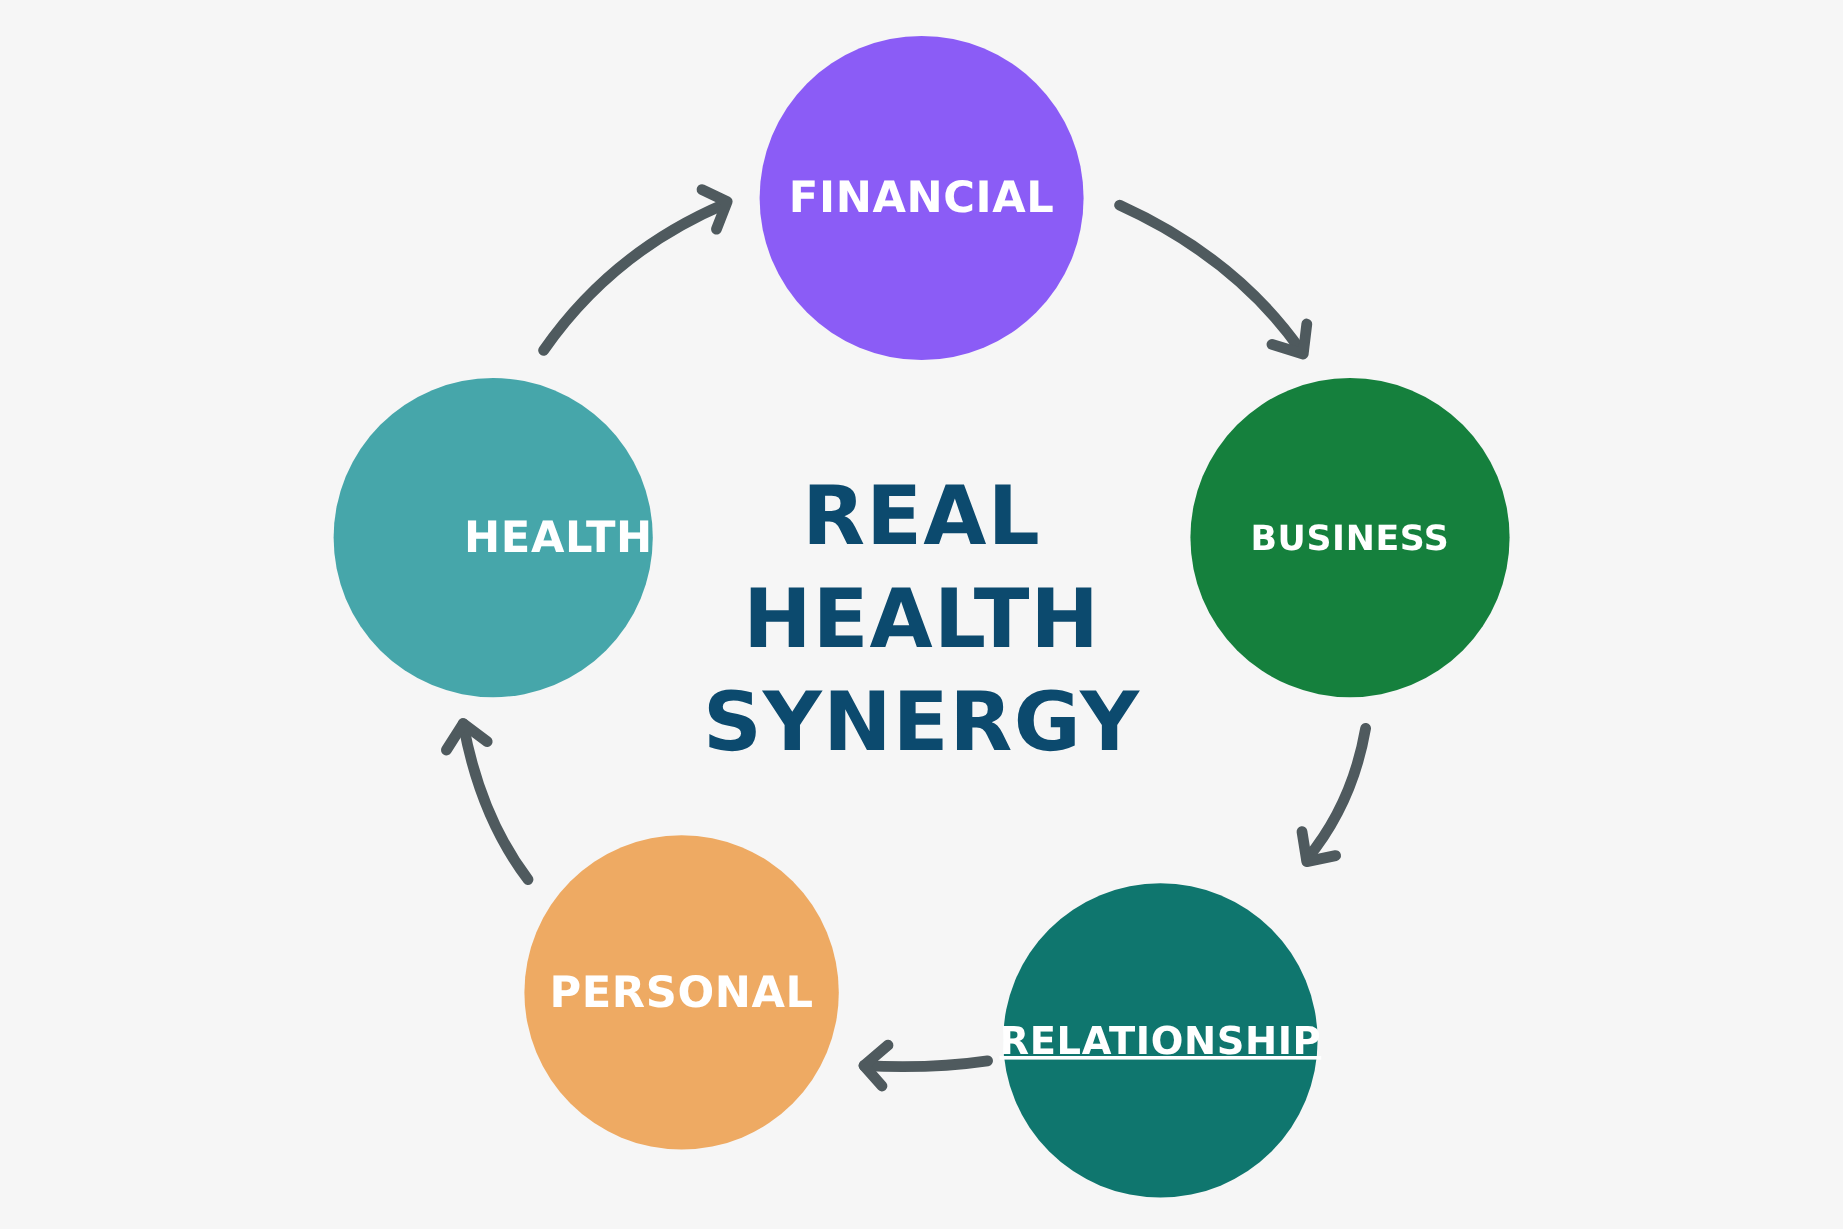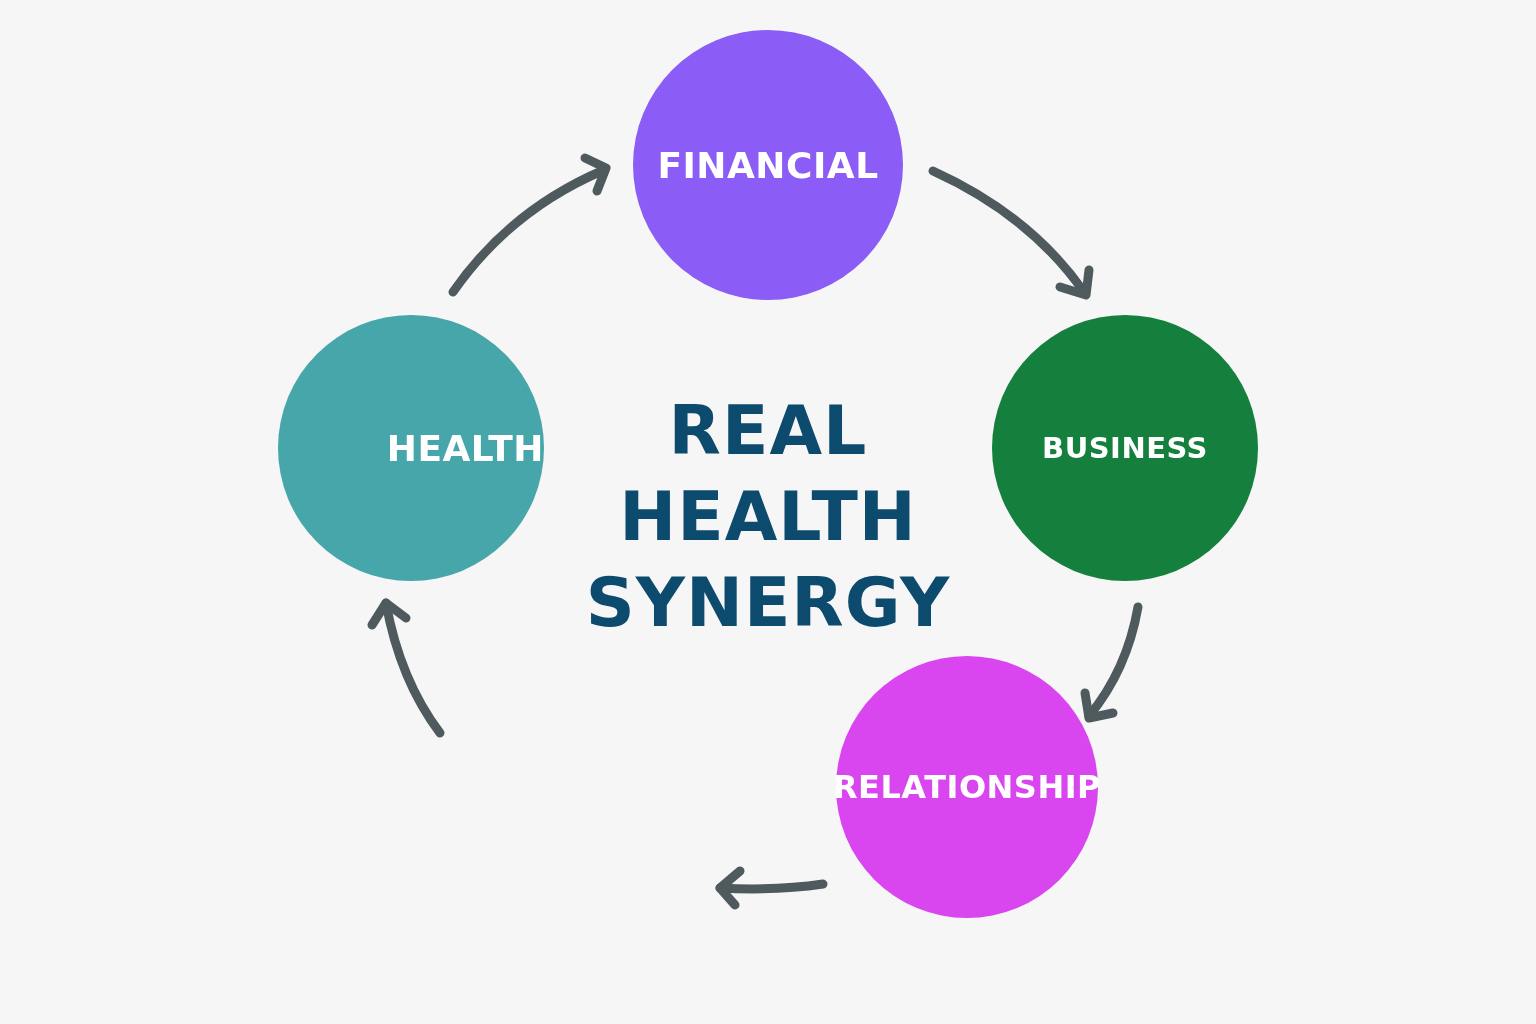--- a/index.html
+++ b/index.html
@@ -73,20 +73,23 @@
     <span>HEALTH</span>
     <span>SYNERGY</span>
   </div>
 
   <div class="node" style="left: 633px; top: 30px; width: 270px; height: 270px; background: #8b5cf6; font-size: 36px;">
     <span>FINANCIAL</span>
   </div>
   <div class="node" style="left: 992px; top: 315px; width: 266px; height: 266px; background: #15803d; font-size: 29px;">
     <span>BUSINESS</span>
   </div>
-  <div class="node" style="left: 836px; top: 656px; width: 262px; height: 262px; background: #d946ef; font-size: 32px;">
+  <div class="node" style="left: 836px; top: 736px; width: 262px; height: 262px; background: #0f766e; font-size: 32px; text-decoration: underline;">
     <span>RELATIONSHIP</span>
+  </div>
+  <div class="node" style="left: 437px; top: 696px; width: 262px; height: 262px; background: rgb(238, 170, 99); font-size: 36px;">
+    <span>PERSONAL</span>
   </div>
   <div class="node" style="left: 278px; top: 315px; width: 266px; height: 266px; background: rgb(70, 166, 170); font-size: 36px; justify-content: flex-end;">
     <span>HEALTH</span>
   </div>
 
 </div>
 
 </body></html>

